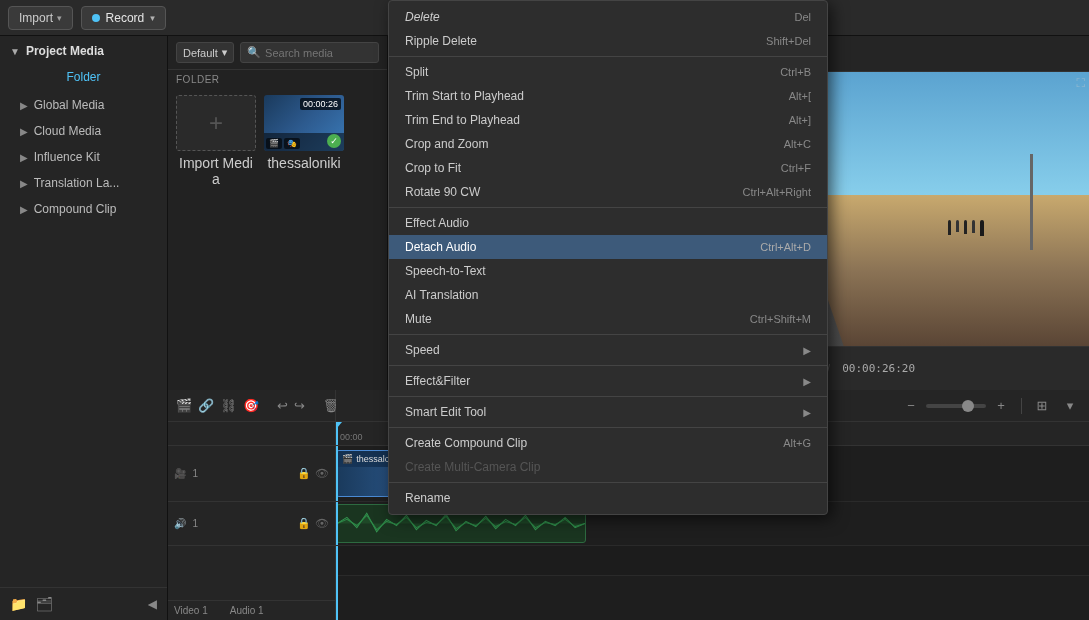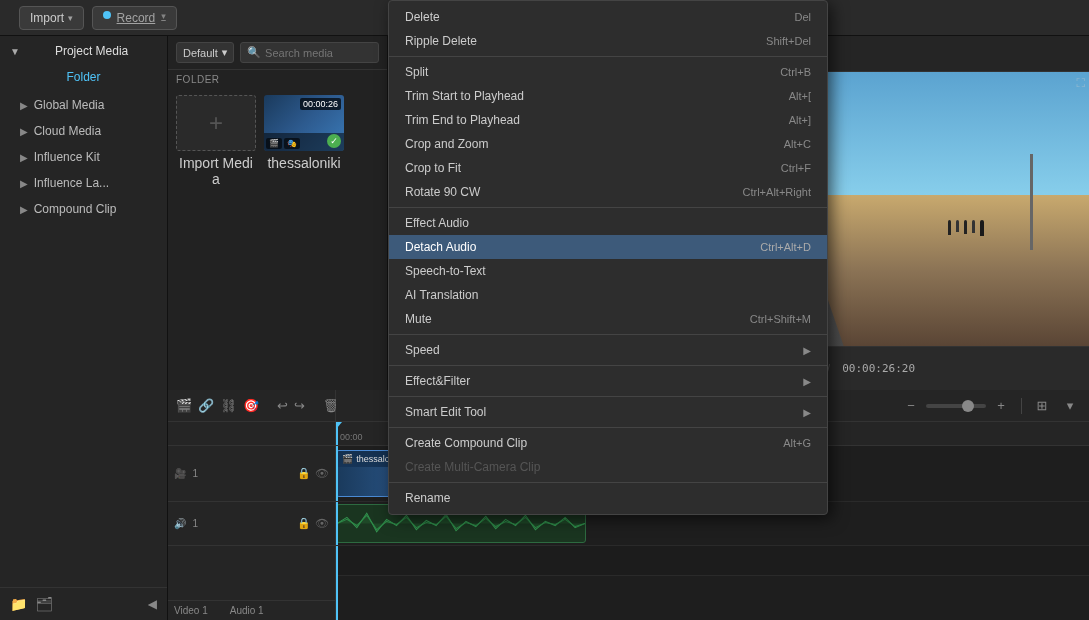--- a/index.html
+++ b/index.html
@@ -13,47 +13,47 @@
       overflow: hidden;
       position: relative;
     }
 
     
     .top-bar {
       height: 36px;
       background: #2a2a2a;
       display: flex;
       align-items: center;
-      padding: 0 19px;
+      padding: 0 8px;
       gap: 8px;
       border-bottom: 1px solid #111;
     }
     .btn-import {
       background: #3a3a3a;
       border: 1px solid #555;
       color: #ccc;
       padding: 4px 10px;
       border-radius: 4px;
       cursor: pointer;
       font-size: 12px;
       display: flex;
       align-items: center;
       gap: 4px;
     }
     .btn-record {
       background: #3a3a3a;
       border: 1px solid #555;
-      color: #a3a3a3;
+      color: #e5e5e5;
       padding: 4px 10px;
       border-radius: 4px;
       cursor: pointer;
       font-size: 12px;
       display: flex;
+      align-items: center;
       gap: 6px;
-      text-decoration: underline;
     }
     .record-dot {
       width: 8px;
       height: 8px;
       background: #4fc3f7;
       border-radius: 50%;
       display: inline-block;
     }
     .chevron-down {
       font-size: 9px;
@@ -82,22 +82,21 @@
       gap: 6px;
       cursor: pointer;
     }
     .sidebar-header .arrow {
       font-size: 10px;
       color: #aaa;
     }
     .sidebar-header .title {
       font-size: 12px;
       color: #ddd;
-      font-weight: 400;
-      margin-left: 29px;
+      font-weight: 700;
     }
     .folder-label {
       color: #4fc3f7;
       font-size: 12px;
       font-weight: 500;
       padding: 4px 12px 8px 12px;
       text-align: center;
     }
     .sidebar-item {
       display: flex;
@@ -324,20 +323,21 @@
       font-size: 10px;
     }
     .ctx-separator {
       height: 1px;
       background: #444;
       margin: 3px 0;
     }
     .ctx-item-left {
       display: flex;
       align-items: center;
+      font-style: italic;
     }
     .timeline-toolbar {
       height: 32px;
       background: #252525;
       border-bottom: 1px solid #333;
       display: flex;
       align-items: center;
       padding: 0 8px;
       gap: 6px;
     }
@@ -582,21 +582,21 @@
     <div class="sidebar-item">
       <span class="arrow">▶</span>
       <span>Cloud Media</span>
     </div>
     <div class="sidebar-item">
       <span class="arrow">▶</span>
       <span>Influence Kit</span>
     </div>
     <div class="sidebar-item">
       <span class="arrow">▶</span>
-      <span>Influence La...</span>
+      <span>Translation La...</span>
     </div>
     <div class="sidebar-item">
       <span class="arrow">▶</span>
       <span>Compound Clip</span>
     </div>
     <div class="sidebar-bottom">
       <span class="sidebar-bottom-icon">📁</span>
       <span class="sidebar-bottom-icon">🗂</span>
       <span class="sidebar-collapse-btn">◀</span>
     </div>

